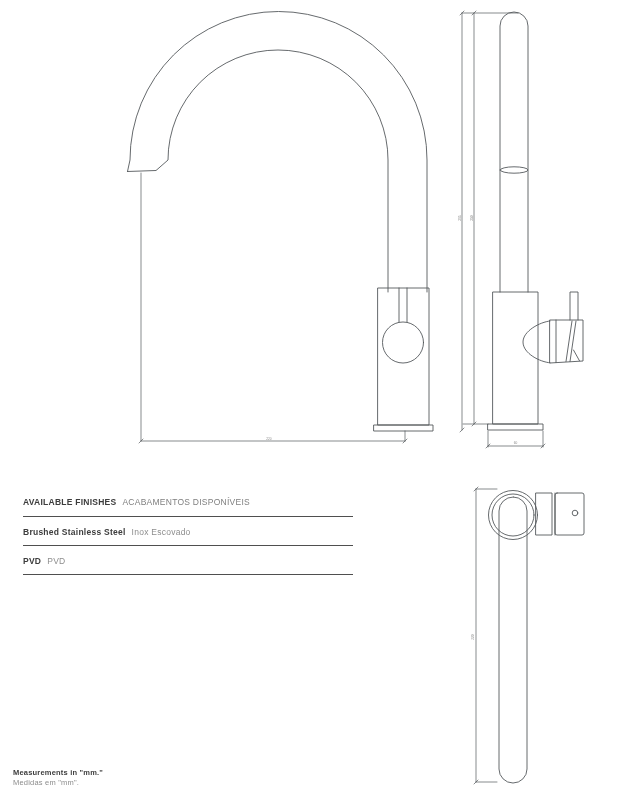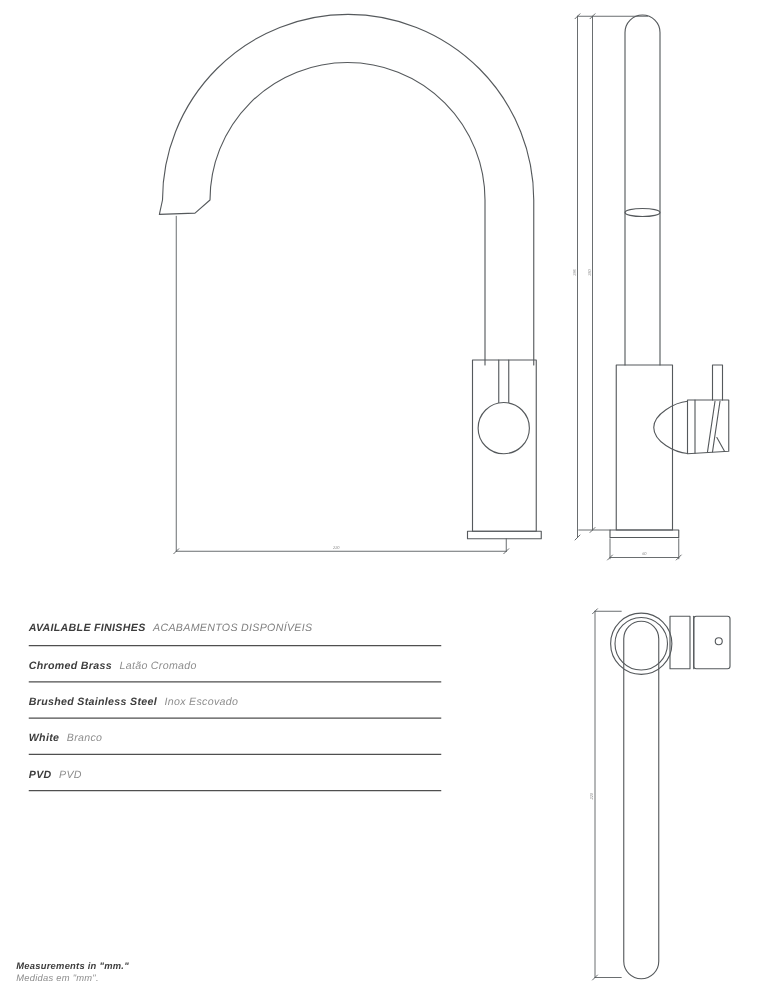--- a/index.html
+++ b/index.html
@@ -1,19 +1,18 @@
 <!DOCTYPE html>
 <html><head>
 <meta charset="utf-8">
 <style>
   html,body{margin:0;padding:0;background:#ffffff;}
   #page{
     position:relative;width:587px;height:800px;background:#ffffff;overflow:hidden;
     font-family:"Liberation Sans","DejaVu Sans",sans-serif;
-    font-style:italic;
   }
   #drawing{position:absolute;left:0;top:0;}
   .finishes{position:absolute;left:23px;top:489px;width:330px;}
   .fin-header{height:28px;display:flex;align-items:flex-end;padding-bottom:9px;box-sizing:border-box;
     border-bottom:1px solid #4f4f4f;}
   .fin-row{height:29px;display:flex;align-items:flex-end;padding-bottom:8px;box-sizing:border-box;
     border-bottom:1px solid #4f4f4f;}
   .t-bold{font-size:8.5px;font-weight:bold;color:#3d3d3d;letter-spacing:.25px;white-space:pre;}
   .t-light{font-size:8.5px;color:#8d8d8d;letter-spacing:.25px;margin-left:6px;white-space:pre;}
   .footer{position:absolute;left:13px;top:768px;line-height:10px;}
@@ -109,30 +108,22 @@
     </g>
   </svg>
 
   <div class="finishes">
     <div class="fin-header">
       <span class="t-bold">AVAILABLE FINISHES</span>
       <span class="t-light" style="color:#7f7f7f">ACABAMENTOS DISPONÍVEIS</span>
     </div>
 
     <div class="fin-row">
-      <span class="t-bold">Chromed Brass</span>
-      <span class="t-light">Latão Cromado</span>
-    </div>
-    <div class="fin-row">
       <span class="t-bold">Brushed Stainless Steel</span>
       <span class="t-light">Inox Escovado</span>
-    </div>
-    <div class="fin-row">
-      <span class="t-bold">White</span>
-      <span class="t-light">Branco</span>
     </div>
     <div class="fin-row">
       <span class="t-bold">PVD</span>
       <span class="t-light">PVD</span>
     </div>
   </div>
 
   <div class="footer">
     <div class="foot-bold">Measurements in "mm."</div>
     <div class="foot-light">Medidas em "mm".</div>

